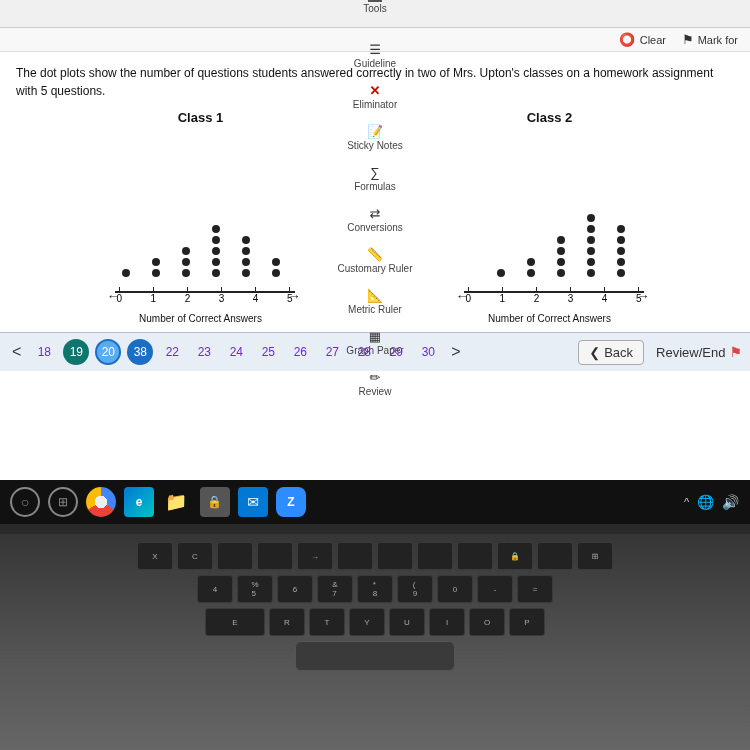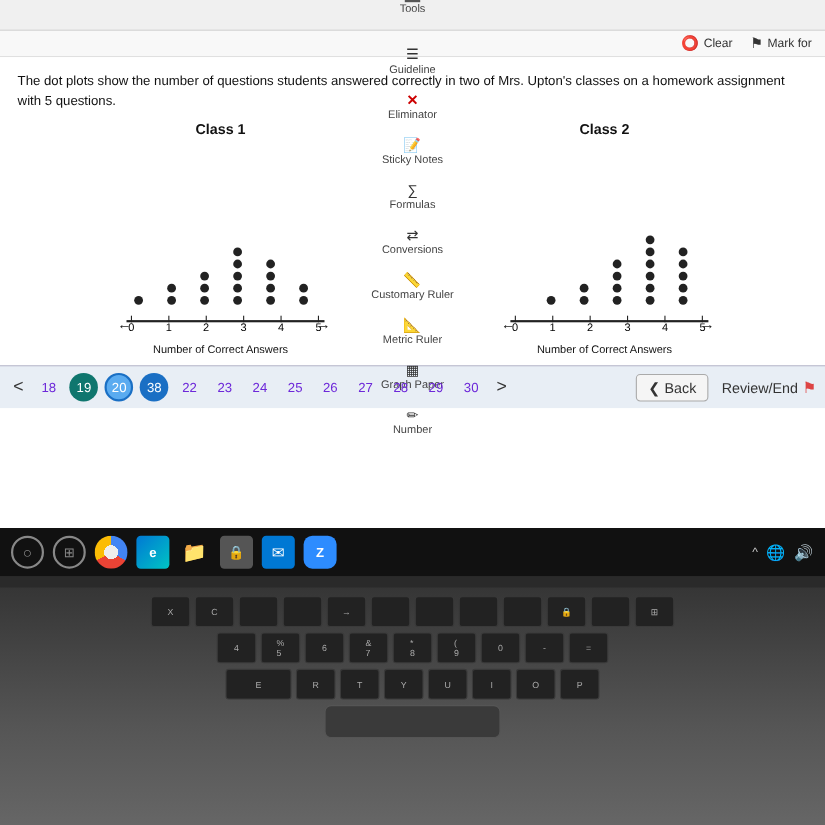--- a/index.html
+++ b/index.html
@@ -363,21 +363,21 @@
     <div class="toolbar-item">
       <span style="font-size:13px;">📐</span>
       <span class="toolbar-label">Metric Ruler</span>
     </div>
     <div class="toolbar-item">
       <span style="font-size:13px;">▦</span>
       <span class="toolbar-label">Graph Paper</span>
     </div>
     <div class="toolbar-item">
       <span style="font-size:13px;">✏</span>
-      <span class="toolbar-label">Number</span>
+      <span class="toolbar-label">Review</span>
     </div>
   </div>
 
   <div class="action-bar">
     <div class="action-btn">
       <span style="font-size:13px;">⭕</span>
       <span>Clear</span>
     </div>
     <div class="action-btn">
       <span style="font-size:13px;">⚑</span>

